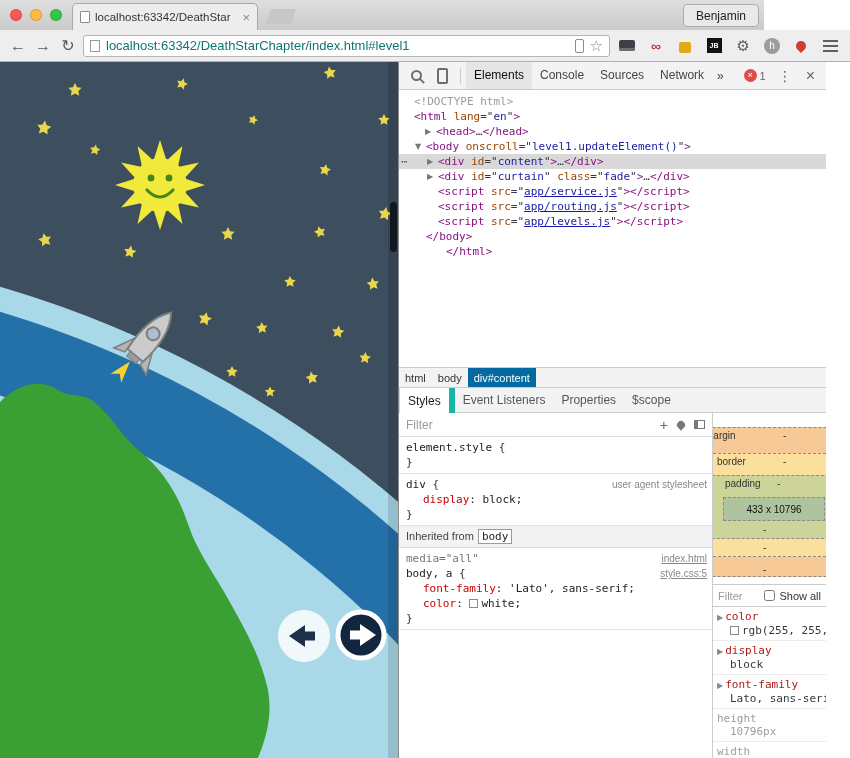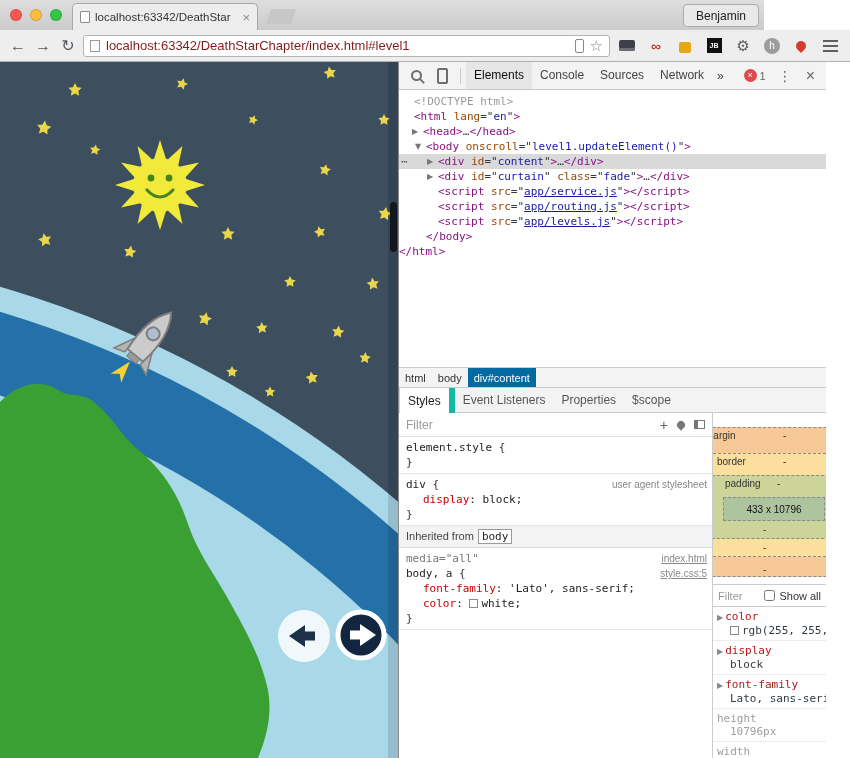--- a/index.html
+++ b/index.html
@@ -21,21 +21,21 @@
     clip-path:polygon(5px 0, 100% 0, calc(100% - 5px) 100%, 0 100%); }
   .profile { position:absolute; right:5px; top:4px; height:23px; padding:0 12px; background:#e9e9e9;
     border:1px solid #ababab; border-radius:4px; font-size:12px; color:#222; display:flex; align-items:center; }
 
   .addressbar { position:absolute; top:30px; left:0; width:850px; height:32px; background:#eeeeee;
     border-bottom:1px solid #b0b0b0; display:flex; align-items:center; padding:0 8px; gap:5px; }
   .nav-ico { font-size:16px; color:#55595e; width:20px; text-align:center; flex:0 0 auto; }
   .urlbox { flex:1; min-width:0; height:22px; background:#fff; border:1px solid #b5b5b5; border-radius:3px;
     display:flex; align-items:center; gap:6px; padding:0 6px; }
   .url-doc { width:10px; height:12px; border:1px solid #999; background:#fcfcfc; flex:0 0 auto; }
-  .url-text { flex:1; min-width:0; font-size:13px; color:#7f1d1d; white-space:nowrap; overflow:hidden; }
+  .url-text { flex:1; min-width:0; font-size:13px; color:#0f766e; white-space:nowrap; overflow:hidden; }
   .url-device { width:9px; height:14px; border:1.5px solid #8b8b8b; border-radius:2px; flex:0 0 auto; }
   .url-star { color:#848484; font-size:15px; flex:0 0 auto; }
   .ext { width:24px; height:24px; display:flex; align-items:center; justify-content:center; flex:0 0 auto; }
   .ico-card { width:16px; height:11px; background:#3d4046; border-radius:2px; box-shadow:inset 0 -3px 0 #6b6e74; }
   .ico-glasses { color:#c0392b; font-weight:bold; font-size:14px; }
   .ico-beer { width:12px; height:14px; background:#e2a816; border-radius:2px; box-shadow:inset 0 3px 0 #f7f3e2; }
   .ico-jb { width:15px; height:15px; background:#111; color:#fff; font-size:7px; font-weight:bold;
     display:flex; align-items:center; justify-content:center; }
   .ico-gear { color:#5c5f63; font-size:15px; }
   .ico-h { width:16px; height:16px; border-radius:50%; background:#9c9c9c; color:#fff; font-size:10px;
@@ -290,29 +290,29 @@
         <span class="err-dot">×</span>
         <span>1</span>
       </span>
       <span class="kebab">⋮</span>
       <span class="dt-close">×</span>
     </div>
 
     <div class="dt-tree">
         <div class="tl" style="padding-left: 15px;"><span class="k-doctype">&lt;!DOCTYPE html&gt;</span></div>
         <div class="tl" style="padding-left: 15px;"><span class="k-tag">&lt;html</span><span class="k-plain"> </span><span class="k-attr">lang</span><span class="k-plain">="</span><span class="k-val">en</span><span class="k-plain">"</span><span class="k-tag">&gt;</span></div>
-        <div class="tl" style="padding-left: 24px;"><span class="arw">▶</span><span class="k-tag">&lt;head&gt;</span><span class="k-plain">…</span><span class="k-tag">&lt;/head&gt;</span></div>
+        <div class="tl" style="padding-left: 37px;"><span class="arw">▶</span><span class="k-tag">&lt;head&gt;</span><span class="k-plain">…</span><span class="k-tag">&lt;/head&gt;</span></div>
         <div class="tl" style="padding-left: 27px;"><span class="arw">▼</span><span class="k-tag">&lt;body</span><span class="k-plain"> </span><span class="k-attr">onscroll</span><span class="k-plain">="</span><span class="k-val">level1.updateElement()</span><span class="k-plain">"</span><span class="k-tag">&gt;</span></div>
         <div class="tl sel" style="padding-left: 39px;"><span class="gut">⋯</span><span class="arw">▶</span><span class="k-tag">&lt;div</span><span class="k-plain"> </span><span class="k-attr">id</span><span class="k-plain">="</span><span class="k-val">content</span><span class="k-plain">"</span><span class="k-tag">&gt;</span><span class="k-plain">…</span><span class="k-tag">&lt;/div&gt;</span></div>
         <div class="tl" style="padding-left: 39px;"><span class="arw">▶</span><span class="k-tag">&lt;div</span><span class="k-plain"> </span><span class="k-attr">id</span><span class="k-plain">="</span><span class="k-val">curtain</span><span class="k-plain">"</span><span class="k-plain"> </span><span class="k-attr">class</span><span class="k-plain">="</span><span class="k-val">fade</span><span class="k-plain">"</span><span class="k-tag">&gt;</span><span class="k-plain">…</span><span class="k-tag">&lt;/div&gt;</span></div>
         <div class="tl" style="padding-left: 39px;"><span class="k-tag">&lt;script</span><span class="k-plain"> </span><span class="k-attr">src</span><span class="k-plain">="</span><span class="k-link">app/service.js</span><span class="k-plain">"</span><span class="k-tag">&gt;</span><span class="k-tag">&lt;/script&gt;</span></div>
         <div class="tl" style="padding-left: 39px;"><span class="k-tag">&lt;script</span><span class="k-plain"> </span><span class="k-attr">src</span><span class="k-plain">="</span><span class="k-link">app/routing.js</span><span class="k-plain">"</span><span class="k-tag">&gt;</span><span class="k-tag">&lt;/script&gt;</span></div>
         <div class="tl" style="padding-left: 39px;"><span class="k-tag">&lt;script</span><span class="k-plain"> </span><span class="k-attr">src</span><span class="k-plain">="</span><span class="k-link">app/levels.js</span><span class="k-plain">"</span><span class="k-tag">&gt;</span><span class="k-tag">&lt;/script&gt;</span></div>
         <div class="tl" style="padding-left: 27px;"><span class="k-tag">&lt;/body&gt;</span></div>
-        <div class="tl" style=""><span class="k-tag">&lt;/html&gt;</span></div>
+        <div class="tl" style="padding-left: 15px; margin-left: 32px;"><span class="k-tag">&lt;/html&gt;</span></div>
       </div>
 
     <div class="dt-crumbs">
       <span class="crumb">html</span>
       <span class="crumb">body</span>
       <span class="crumb sel">div#content</span>
     </div>
 
     <div class="dt-sidetabs">
       <span class="stab sel">Styles</span>

